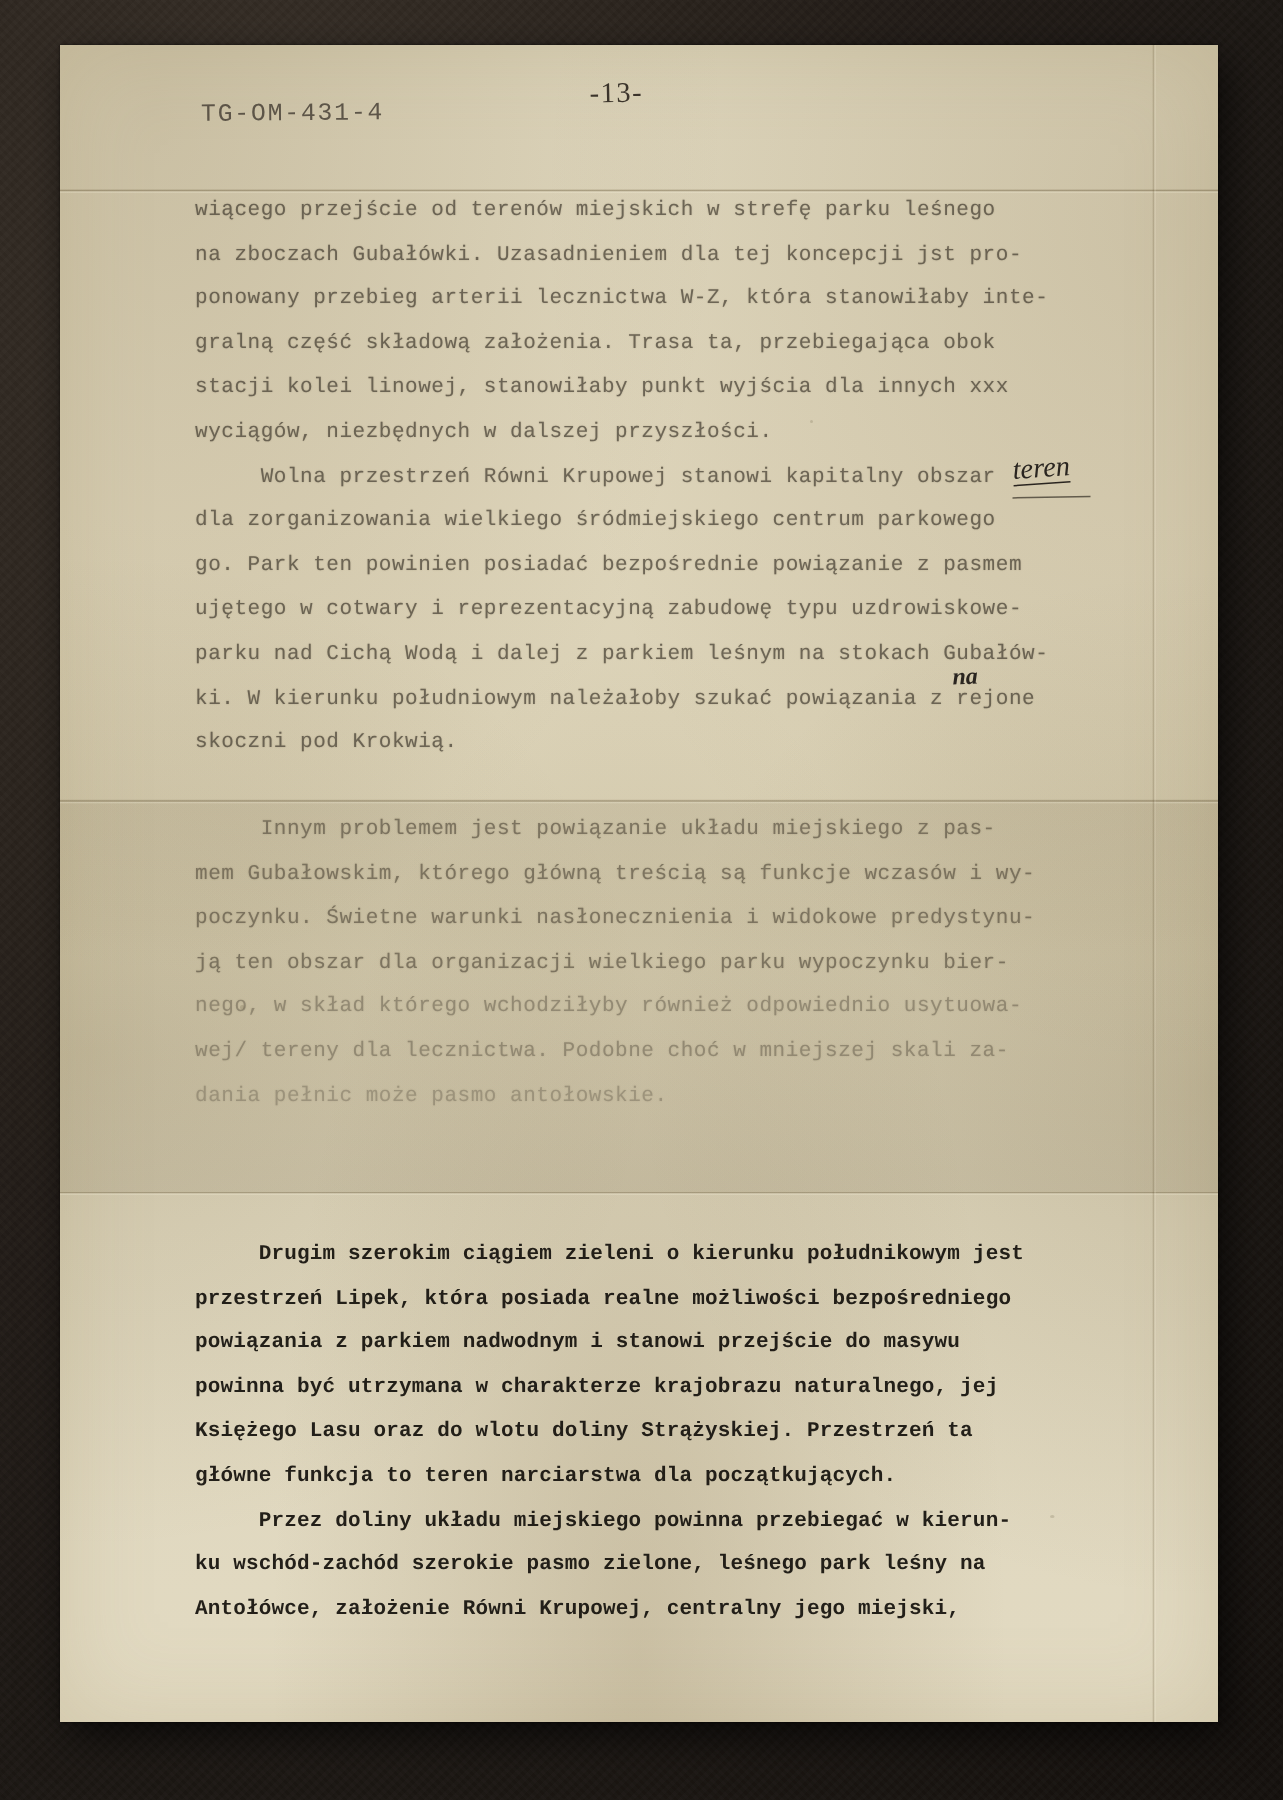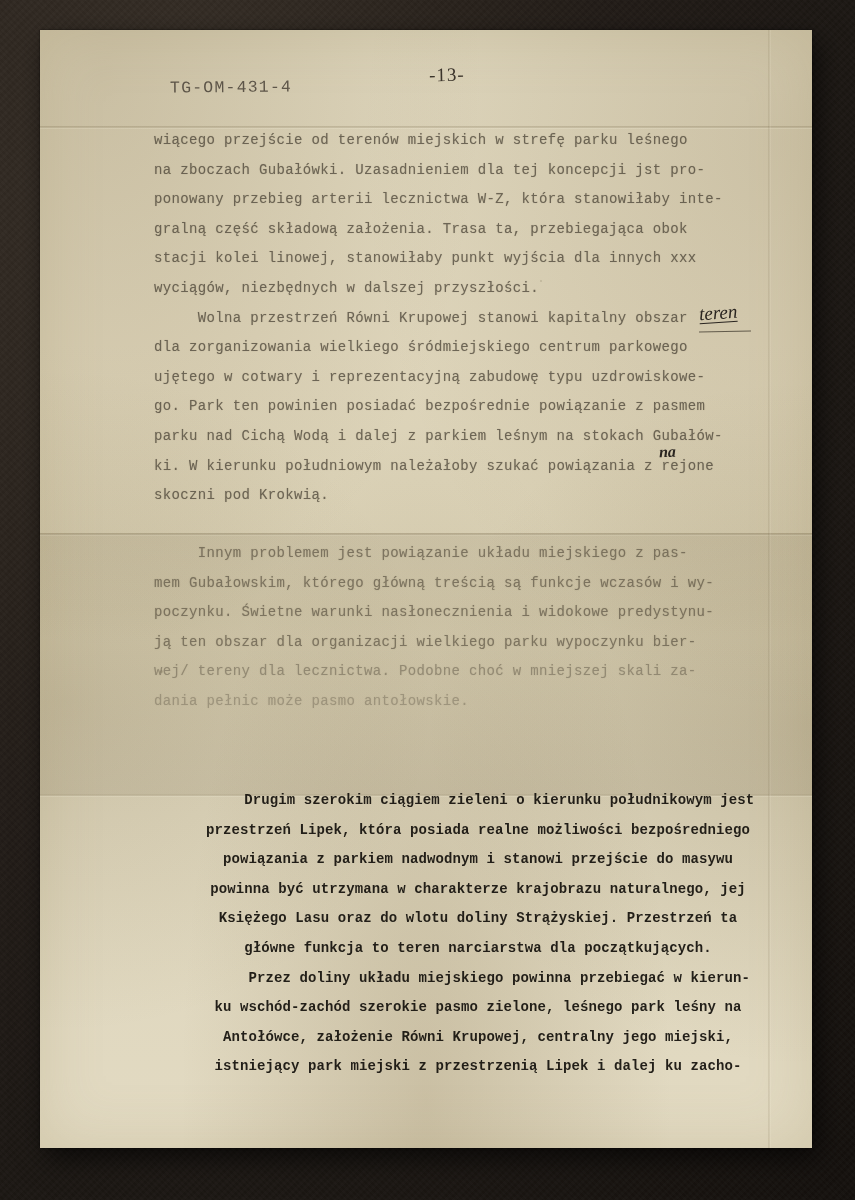--- a/index.html
+++ b/index.html
@@ -89,22 +89,21 @@
     pointer-events: none;
   }
   .band.mid {
     top: 503px; height: 261px;
     background: linear-gradient(180deg, rgba(90,75,45,.10), rgba(90,75,45,.05) 40%, rgba(90,75,45,.12));
   }
 
   .content {
     position: relative;
     z-index: 3;
-    padding: 12px;
-    margin-left: 24px;
+    padding: 0;
   }
 
   
   .hdr {
     position: relative;
     height: 58px;
   }
   #doc-ref {
     position: absolute;
     left: 94px;
@@ -151,21 +150,21 @@
   #block-2 { top: 509px; }
   #block-2 .line {
     color: #4a4234;
     opacity: .60;
     text-shadow: 0 0 1.2px rgba(100,88,62,.55);
   }
   #block-2 .line.faint { opacity: .42; }
   #block-2 .line.faintest { opacity: .33; }
 
   
-  #block-3 { top: 756px; text-align: center; }
+  #block-3 { top: 792px; }
   #block-3 .line {
     color: #15120d;
     opacity: .93;
     font-weight: 700;
     letter-spacing: 0.1px;
   }
 
   
   .handwriting {
     position: absolute;
@@ -235,47 +234,47 @@
 
     <div class="block" id="block-1">
       <div class="line">wiącego przejście od terenów miejskich w strefę parku leśnego</div>
       <div class="line">na zboczach Gubałówki. Uzasadnieniem dla tej koncepcji jst pro-</div>
       <div class="line">ponowany przebieg arterii lecznictwa W-Z, która stanowiłaby inte-</div>
       <div class="line">gralną część składową założenia. Trasa ta, przebiegająca obok</div>
       <div class="line">stacji kolei linowej, stanowiłaby punkt wyjścia dla innych xxx</div>
       <div class="line">wyciągów, niezbędnych w dalszej przyszłości.</div>
       <div class="line">     Wolna przestrzeń Równi Krupowej stanowi kapitalny obszar</div>
       <div class="line">dla zorganizowania wielkiego śródmiejskiego centrum parkowego</div>
+      <div class="line">go. Park ten powinien posiadać bezpośrednie powiązanie z pasmem</div>
       <div class="line">ujętego w cotwary i reprezentacyjną zabudowę typu uzdrowiskowe-</div>
-      <div class="line">go. Park ten powinien posiadać bezpośrednie powiązanie z pasmem</div>
       <div class="line">parku nad Cichą Wodą i dalej z parkiem leśnym na stokach Gubałów-</div>
       <div class="line">ki. W kierunku południowym należałoby szukać powiązania z rejone</div>
       <div class="line">skoczni pod Krokwią.</div>
     </div>
 
     <div class="block" id="block-2">
       <div class="line">     Innym problemem jest powiązanie układu miejskiego z pas-</div>
       <div class="line">mem Gubałowskim, którego główną treścią są funkcje wczasów i wy-</div>
       <div class="line">poczynku. Świetne warunki nasłonecznienia i widokowe predystynu-</div>
       <div class="line">ją ten obszar dla organizacji wielkiego parku wypoczynku bier-</div>
+      <div class="line faint">nego, w skład którego wchodziłyby również odpowiednio usytuowa-</div>
       <div class="line faint">wej/ tereny dla lecznictwa. Podobne choć w mniejszej skali za-</div>
       <div class="line faintest">dania pełnic może pasmo antołowskie.</div>
     </div>
 
     <div class="block" id="block-3">
       <div class="line">     Drugim szerokim ciągiem zieleni o kierunku południkowym jest</div>
       <div class="line">przestrzeń Lipek, która posiada realne możliwości bezpośredniego</div>
       <div class="line">powiązania z parkiem nadwodnym i stanowi przejście do masywu</div>
       <div class="line">powinna być utrzymana w charakterze krajobrazu naturalnego, jej</div>
       <div class="line">Księżego Lasu oraz do wlotu doliny Strążyskiej. Przestrzeń ta</div>
       <div class="line">główne funkcja to teren narciarstwa dla początkujących.</div>
       <div class="line">     Przez doliny układu miejskiego powinna przebiegać w kierun-</div>
       <div class="line">ku wschód-zachód szerokie pasmo zielone, leśnego park leśny na</div>
       <div class="line">Antołówce, założenie Równi Krupowej, centralny jego miejski,</div>
-      <div class="line">istniejący park miejski z przestrzenią Lipek i dalej ku zacho-</div>
     </div>
 
     <div id="strike"></div>
 
     <div class="handwriting" id="annot-teren">
       <span>teren</span>
       <span class="underline"></span>
     </div>
 
     <div class="handwriting" id="annot-na">na</div>

